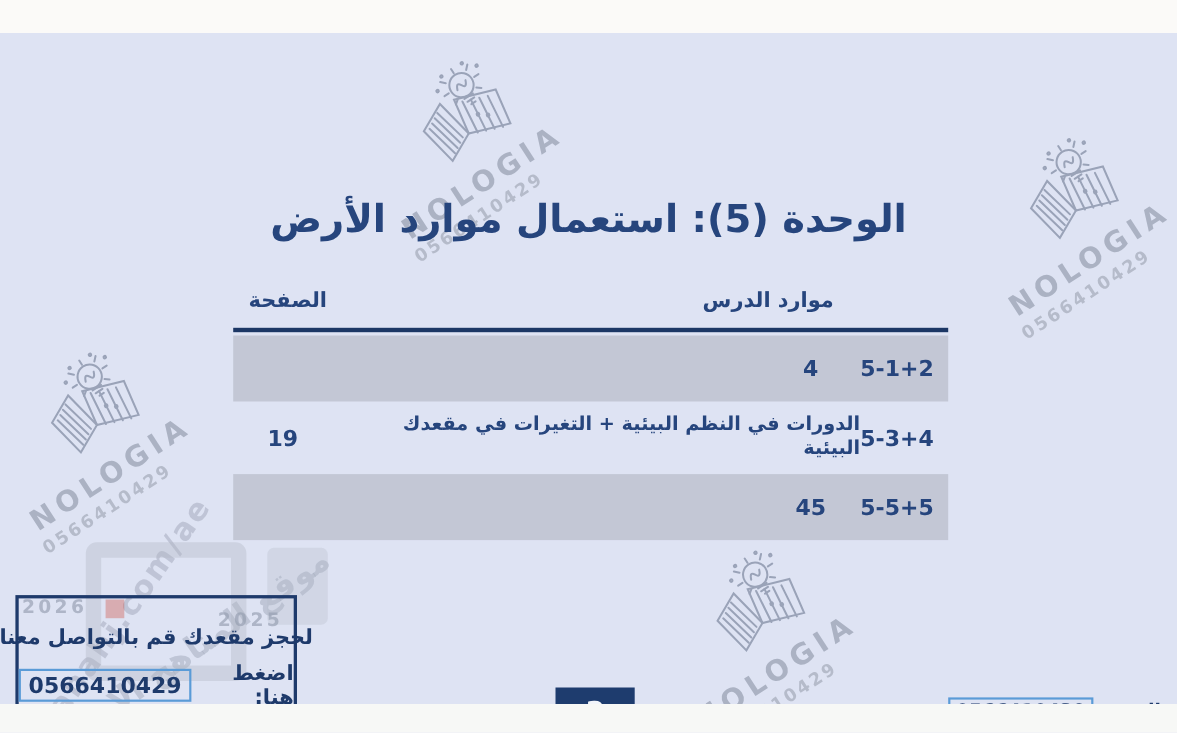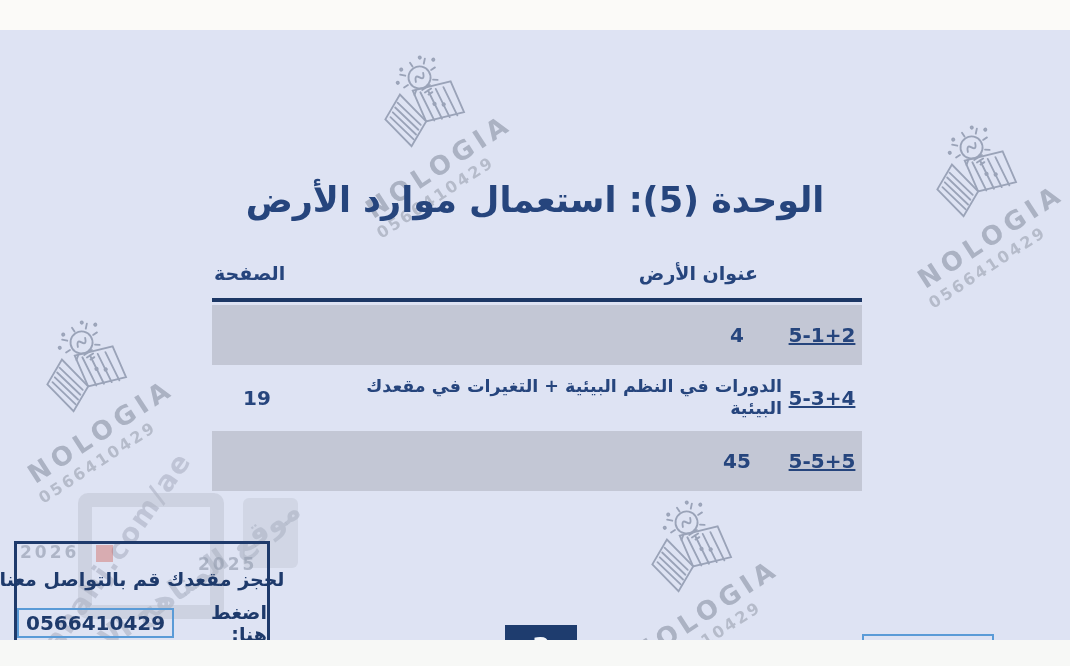--- a/index.html
+++ b/index.html
@@ -32,25 +32,25 @@
   
   .title{
     position:absolute;left:0;top:150px;width:1070px;text-align:center;direction:rtl;
     font-size:35px;font-weight:bold;color:#26457d;
   }
 
   
   .toc{position:absolute;left:212px;top:228px;width:650px;}
   .toc-head{position:relative;height:40px;direction:rtl;font-size:19px;font-weight:bold;color:#26457d;}
   .toc-head .h-lesson{position:absolute;right:104px;top:4px;}
-  .toc-head .h-page{position:absolute;left:2px;top:4px;}
+  .toc-head .h-page{position:absolute;left:14px;top:4px;}
   .toc-sep{height:4px;background:#1c3765;}
   .toc-row{height:60px;margin-top:3px;display:flex;direction:rtl;align-items:center;color:#26457d;font-weight:bold;}
   .toc-row.band{background:#c3c7d5;}
-  .cell-no{width:80px;text-align:center;direction:ltr;font-size:20px;flex:none;text-decoration:underline;}
+  .cell-no{width:80px;text-align:left;direction:ltr;font-size:20px;flex:none;}
   .cell-title{flex:1;min-width:0;text-align:right;font-size:17.5px;padding-left:10px;line-height:1.25;}
   .cell-page{width:90px;text-align:center;font-size:20px;flex:none;direction:ltr;}
 
   
   .booking{
     position:absolute;left:14px;top:511px;width:250px;height:125px;border:3px solid #1e3a6b;
     direction:rtl;display:flex;flex-direction:column;justify-content:center;align-items:center;gap:11px;
     color:#1e3a6b;z-index:3;
   }
   .booking .l1{font-size:19px;font-weight:bold;white-space:nowrap;text-align:center;}
@@ -131,21 +131,21 @@
   <div class="wm-doc"></div>
   <div class="wm-doc2"></div>
   <div class="wm-red"></div>
   <div class="wm-year" style="left:20px;top:512px">2026</div>
   <div class="wm-year" style="left:198px;top:524px">2025</div>
 
   <div class="title">الوحدة (5): استعمال موارد الأرض</div>
 
   <div class="toc">
     <div class="toc-head">
-      <span class="h-lesson">عنوان الأرض</span>
+      <span class="h-lesson">موارد الدرس</span>
       <span class="h-page">الصفحة</span>
     </div>
     <div class="toc-sep"></div>
 
     <div class="toc-row band">
       <span class="cell-no">5-1+2</span>
       <span class="cell-page">4</span>
     </div>
     <div class="toc-row">
       <span class="cell-no">5-3+4</span>

